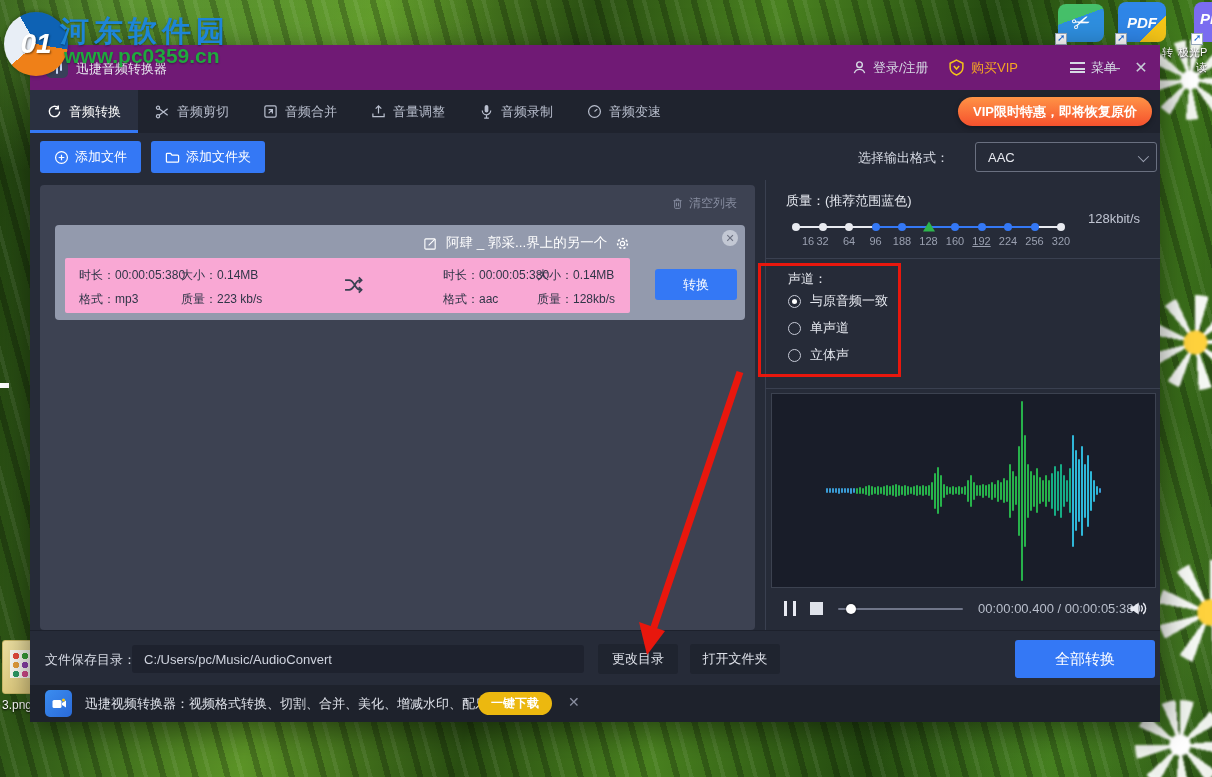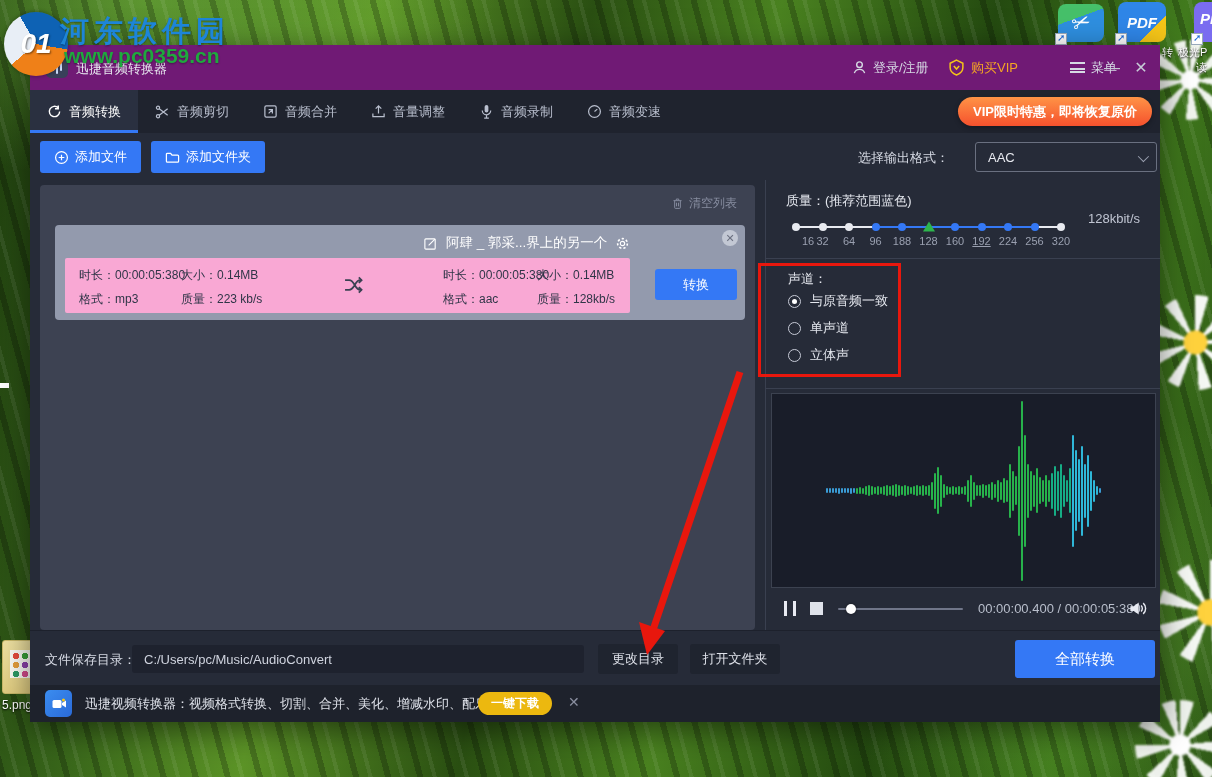--- a/index.html
+++ b/index.html
@@ -164,21 +164,21 @@
       <span class="badge"></span>
     </div>
   <div class="dico ico-pdf2">
       <span>PD</span>
       <span class="badge"></span>
     </div>
   <div class="dlabel" style="left:1162px; top:45px;">转</div>
   <div class="dlabel" style="left:1178px; top:45px;">极光P</div>
   <div class="dlabel" style="left:1196px; top:60px;">读</div>
   <div class="dico ico-img"></div>
-  <div class="dlabel" style="left:2px; top:698px; font-size:12px;">5.png</div>
+  <div class="dlabel" style="left:2px; top:698px; font-size:12px;">3.png</div>
   <div class="wdash"></div>
 
   <div class="win">
 
     <div class="titlebar">
       <div class="app-ico">
           <i style="height:8px"></i>
           <i style="height:13px"></i>
           <i style="height:8px"></i>
         </div>

